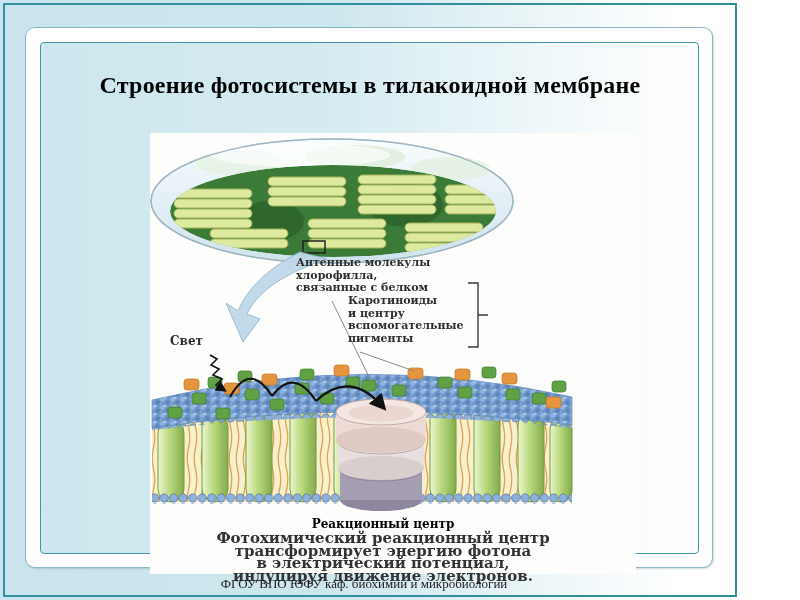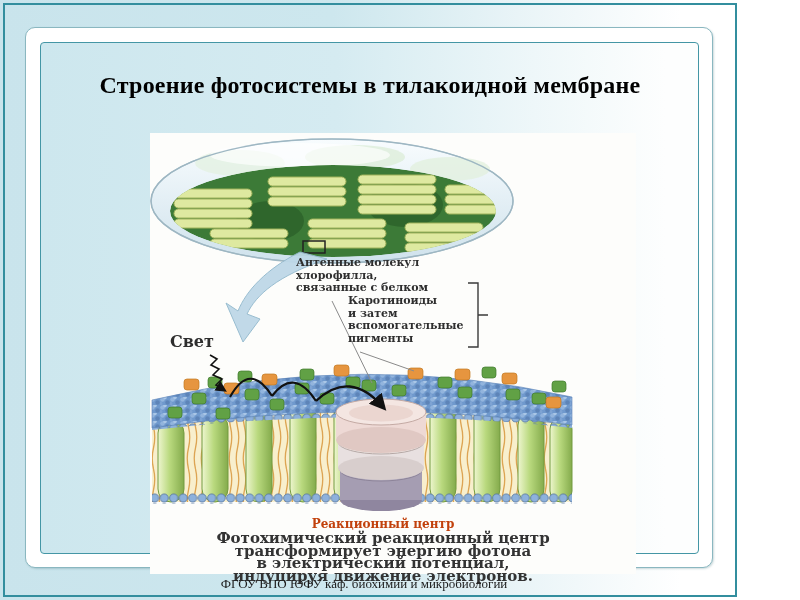--- a/index.html
+++ b/index.html
@@ -27,25 +27,25 @@
   }
   .diagram-panel{
     position:absolute;left:150px;top:133px;width:486px;height:441px;
     background:#fdfdfb;
   }
   .diagram-panel svg{position:absolute;left:0;top:0;}
   .dlabel{
     position:absolute;font-family:"DejaVu Serif",serif;font-weight:bold;
     color:#2e2e2e;font-size:11px;line-height:12.6px;white-space:pre-line;
   }
-  .label-light{font-size:16px;line-height:15px;}
+  .label-light{font-size:12px;line-height:15px;}
   .explanation{width:132px;}
   .caption{position:absolute;left:63px;width:340px;top:384px;text-align:center;}
   .caption .cap-head{
-    font-family:"DejaVu Serif",serif;font-weight:bold;font-size:12px;color:#c2410c;
+    font-family:"DejaVu Serif",serif;font-weight:bold;font-size:12px;color:#000000;
   }
   .caption .cap-body{
     font-family:"DejaVu Serif",serif;font-weight:bold;font-size:15px;
     line-height:12.6px;color:#333;white-space:pre-line;margin-top:1px;
   }
   .slide-footer{
     position:absolute;left:0;right:12px;bottom:8px;text-align:center;
     font-size:13px;color:#1b1b1b;
   }
 </style>
@@ -207,25 +207,25 @@
         </g>
       </g>
 
       <g stroke="#8a8a8a" stroke-width="1" fill="none">
         <path d="M182,168 L222,250"></path>
         <path d="M210,219 L264,238"></path>
       </g>
       <path d="M318,150 L328,150 L328,214 L318,214 M328,182 L338,182" stroke="#3a3a3a" stroke-width="1.4" fill="none"></path>
     </svg>
 
-    <div class="dlabel" style="left:146px;top:124px">Антенные молекул
+    <div class="dlabel" style="left:146px;top:124px">Антенные молекулы
 хлорофилла,
 связанные с белком</div>
     <div class="dlabel" style="left:198px;top:162px">Каротиноиды
-и затем
+и центру
 вспомогательные
 пигменты</div>
     <div class="dlabel label-light" style="left:20px;top:201px">Свет</div>
 
     <div class="caption">
       <div class="cap-head">Реакционный центр</div>
       <div class="cap-body">Фотохимический реакционный центр
 трансформирует энергию фотона
 в электрический потенциал,
 индуцируя движение электронов.</div>

